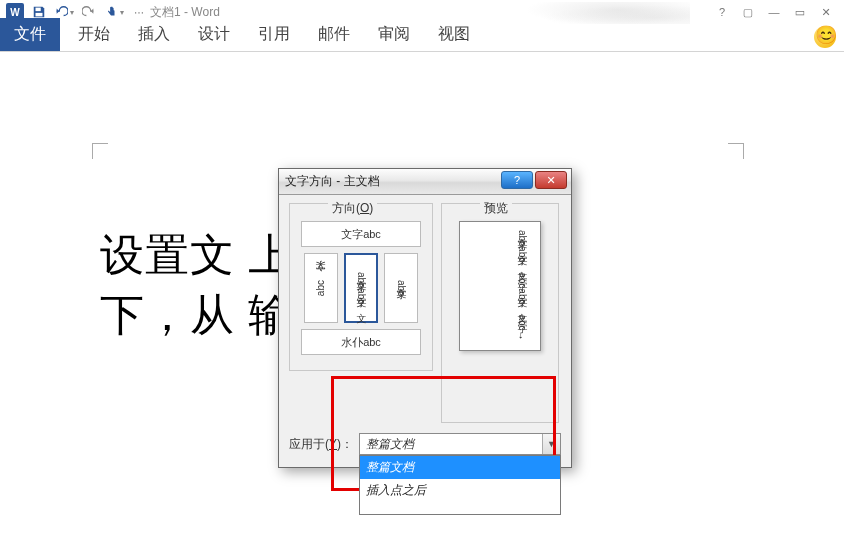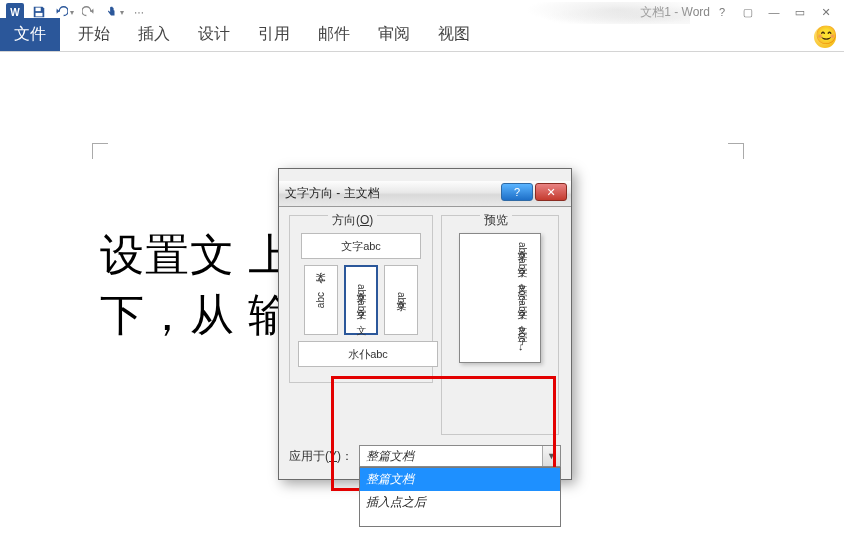--- a/index.html
+++ b/index.html
@@ -4,21 +4,21 @@
 <style>
   * { box-sizing: border-box; margin: 0; padding: 0; font-family: "Microsoft YaHei", sans-serif; }
   body { width: 844px; height: 537px; background: #fff; overflow: hidden; position: relative; }
 
   
   .titlebar { height: 24px; background: #fff; display: flex; align-items: center; }
   .word-icon { width: 18px; height: 18px; margin: 0 4px 0 6px; background: #2b579a; color:#fff; display:flex; align-items:center; justify-content:center; font-size:10px; font-weight:bold; border-radius:2px; }
   .qat-btn { width: 22px; height: 22px; display:flex; align-items:center; justify-content:center; color:#444; font-size:14px; cursor:default; }
   .qat-btn svg { width:14px; height:14px; }
   .dropdown-arrow { font-size: 8px; color:#888; margin-left:-2px; padding-right:4px; }
-  .title-spacer { flex:1; text-align:right; color:#888; font-size:12px; position:relative; }
+  .title-spacer { flex:1; text-align:left; color:#888; font-size:12px; position:relative; }
   .title-spacer::before { content:''; position:absolute; right:20px; top:-2px; width:180px; height:26px;
      background: radial-gradient(ellipse at 60% 30%, rgba(200,200,200,.35), transparent 60%),
                  radial-gradient(ellipse at 80% 60%, rgba(200,200,200,.28), transparent 55%);
   }
   .win-controls { display:flex; gap:2px; padding-right:6px; position:relative; z-index:2; }
   .win-btn { width:24px; height:18px; display:flex; align-items:center; justify-content:center; font-size:11px; color:#777; }
 
   
   .ribbon { height: 28px; background:#fff; display:flex; align-items:flex-end; border-bottom:1px solid #d4d4d4; position:relative; }
   .ribbon-tab { padding: 6px 14px 6px; font-size:16px; color:#444; }
@@ -29,40 +29,40 @@
   
   .doc-area { position:absolute; top:60px; left:20px; right:20px; bottom:10px; background:#fff; }
   .page { position:absolute; top:5px; left:10px; right:10px; bottom:0; background:#fff; }
   .crop { position:absolute; width:16px; height:16px; }
   .crop.tl { top:78px; left:62px; border-left:1px solid #aaa; border-top:1px solid #aaa; }
   .crop.tr { top:78px; right:70px; border-right:1px solid #aaa; border-top:1px solid #aaa; }
   .doc-text { position:absolute; top:160px; left:70px; right:80px; font-family: SimSun, serif; font-size:44px; color:#000; line-height:1.35; letter-spacing:1px; font-weight:400; white-space:pre-line; }
 
   
   .dialog { position:absolute; top:168px; left:278px; width:294px; background:#f0f0f0; border:1px solid #6b6b6b; box-shadow: 4px 4px 12px rgba(0,0,0,.35); }
-  .dlg-title { height:26px; background: linear-gradient(#fdfdfd,#e9e9e9 45%,#d9d9d9 55%,#e9e9e9); border-bottom:1px solid #9a9a9a; display:flex; align-items:center; padding:0 6px; font-size:12px; color:#222; position:relative;margin-top:12px; }
+  .dlg-title { height:26px; background: linear-gradient(#fdfdfd,#e9e9e9 45%,#d9d9d9 55%,#e9e9e9); border-bottom:1px solid #9a9a9a; display:flex; align-items:center; padding:0 6px; font-size:12px; color:#222; position:relative; }
   .dlg-win-btns { position:absolute; right:4px; top:2px; display:flex; gap:2px; }
   .dlg-wbtn { width:32px; height:18px; border:1px solid #4a6; border-radius:3px; display:flex; align-items:center; justify-content:center; font-size:11px; color:#fff; }
   .dlg-help { background: linear-gradient(#5ab4ff,#1e6fc7); border-color:#2f6aa5; }
   .dlg-close { background: linear-gradient(#e98383,#c43b2e); border-color:#8a2c22; }
   .dlg-body { padding:8px 10px 12px; }
   .panels { display:flex; gap:8px; }
   .grp { border:1px solid #c8c8c8; background:#f0f0f0; padding:6px 8px 8px; position:relative; }
   .grp-title { position:relative; top:-12px; left:-2px; background:#f0f0f0; padding:0 4px; font-size:12px; color:#333; display:inline-block;margin-left:32px; }
   .grp .inner { margin-top:-8px; }
   .orient-grp { width:144px; height:168px; }
   .preview-grp { width:118px; height:220px; }
 
   .opt { background:#fff; border:1px solid #bbb; display:flex; align-items:center; justify-content:center; font-size:11px; color:#333; cursor:default; }
   .opt.wide { width:120px; height:26px; margin:0 auto 6px; }
   .tri { display:flex; gap:6px; justify-content:center; margin-bottom:6px; }
   .opt.tall { width:34px; height:70px; }
   .opt.tall.sel { border:2px solid #2b579a; }
   .vtext { writing-mode: vertical-rl; font-size:10px; }
-  .opt.bot { width:140px; height:26px; margin:0 auto; }
+  .opt.bot { width:120px; height:26px; margin:0 auto; }
 
   .preview-rect { width:82px; height:130px; margin: -4px auto 0; border:1px solid #888; background:#fff; box-shadow: 2px 2px 4px rgba(0,0,0,.2); position:relative; padding:8px 10px; }
   .preview-text { writing-mode: vertical-rl; font-size:10px; line-height:1.6; color:#333; height:100%; margin-left:auto; }
 
   .apply-row { margin-top:10px; display:flex; align-items:center; font-size:12px; color:#333; gap:6px; position:relative; }
   .combo-wrap { position:relative; flex:1;font-style:italic; }
   .combo { height:22px; border:1px solid #8a8a8a; background:#fff; display:flex; align-items:center; position:relative; }
   .combo-text { flex:1; padding:0 6px; font-size:12px; }
   .combo-btn { width:18px; height:100%; background: linear-gradient(#f5f5f5,#ddd); border-left:1px solid #aaa; display:flex; align-items:center; justify-content:center; font-size:9px; color:#555; }
   .dropdown-list { position:absolute; top:22px; left:0; right:0; background:#fff; border:1px solid #7a7a7a; z-index:5; }

